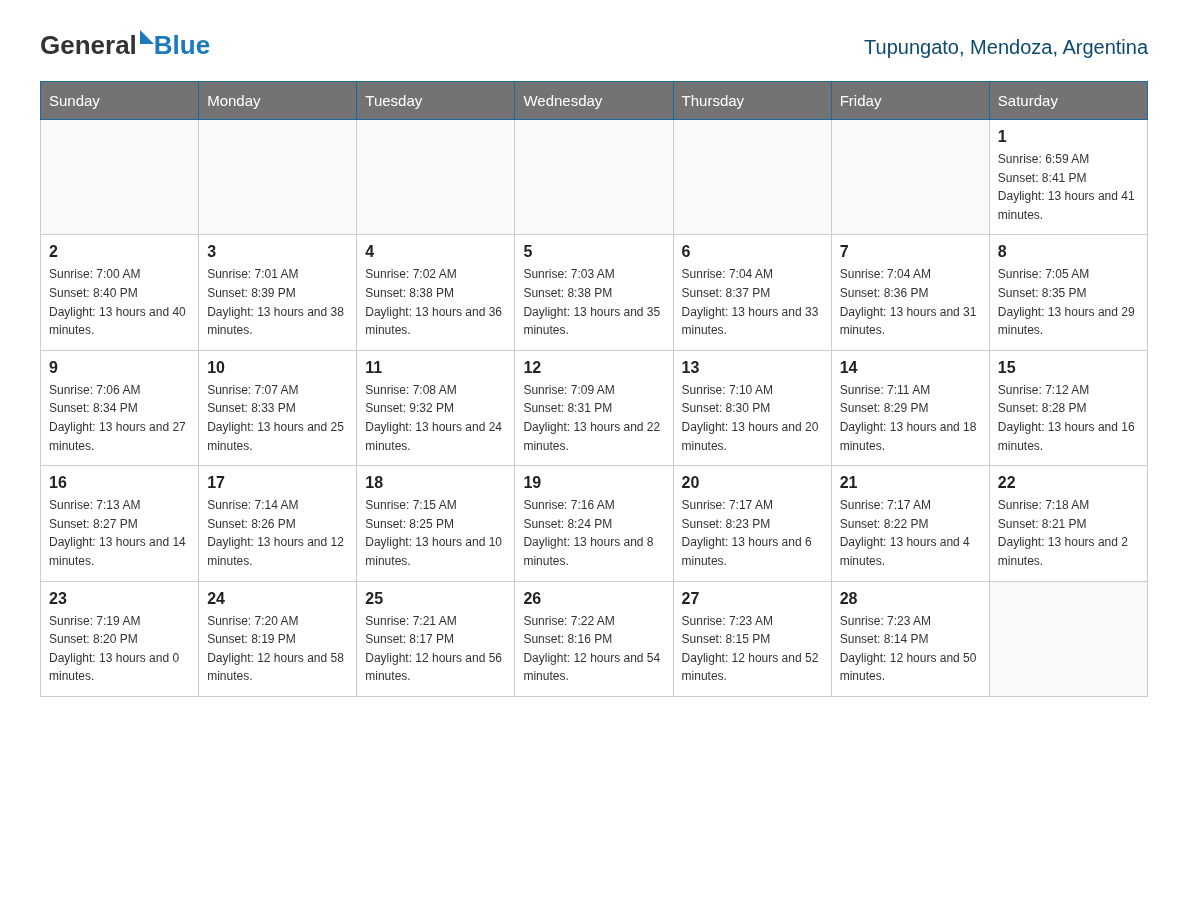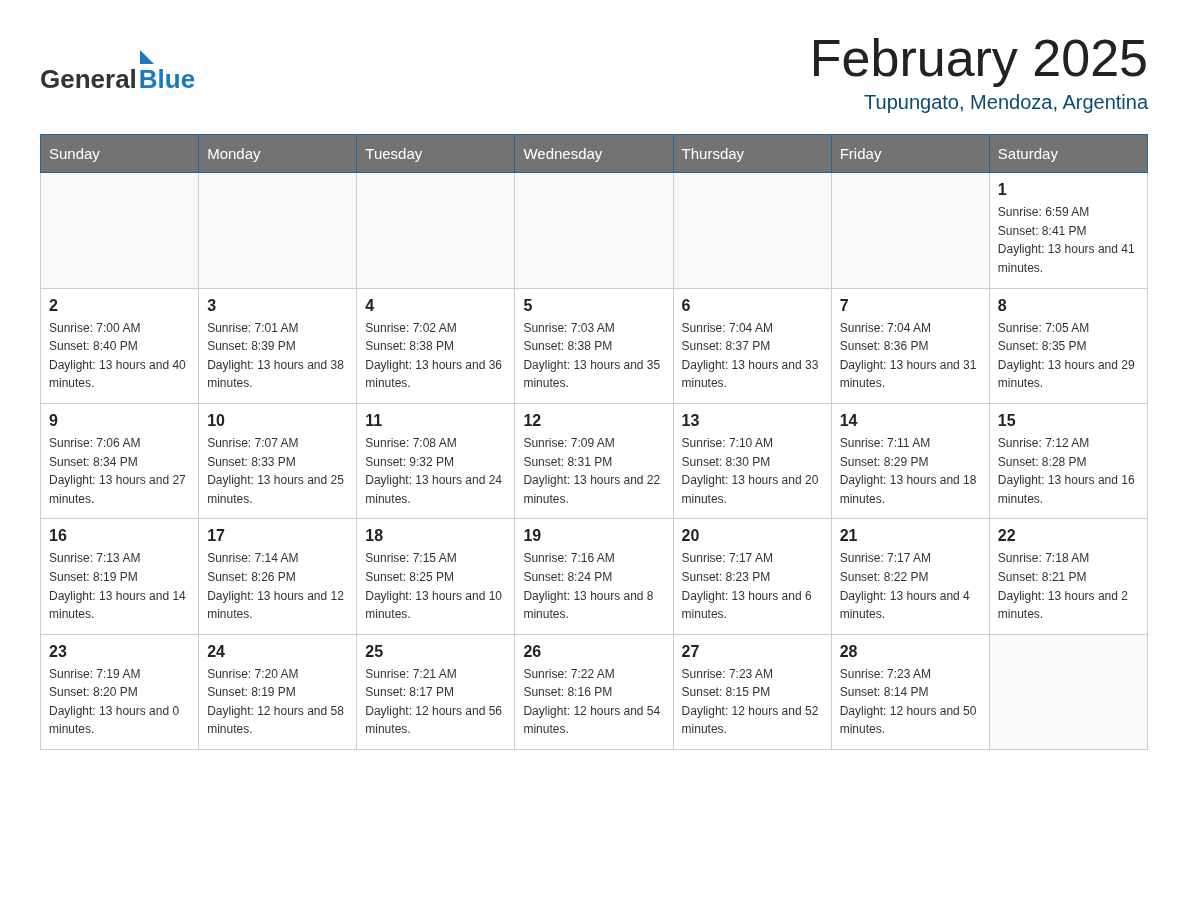--- a/index.html
+++ b/index.html
@@ -87,28 +87,27 @@
       gap: 0;
     }
   </style>
 </head>
 <body>
 
 <div class="header-area">
   <div class="logo-area">
     <div class="logo-combined">
       <span class="logo-general">General</span>
-      <span style="display:inline-flex; flex-direction:column; align-items:flex-start; margin-left:2px;">
+      <span style="display:inline-flex; flex-direction:row; align-items:flex-start; margin-left:2px;">
         <span style="display:inline-block; width:0; height:0; border-left:14px solid #1a7abf; border-top:14px solid transparent; margin-left:1px;"></span>
         <span class="logo-blue">Blue</span>
       </span>
     </div>
   </div>
   <div class="title-area">
-    <div class="calendar-title">February 2025</div>
     <div class="calendar-subtitle">Tupungato, Mendoza, Argentina</div>
   </div>
 </div>
 
 <table class="calendar-table">
   <thead>
     <tr>
     <th>Sunday</th>
         <th>Monday</th>
         <th>Tuesday</th>
@@ -218,21 +217,21 @@
           <span class="day-number">15</span>
           <div class="day-info" style="white-space: pre-line;">Sunrise: 7:12 AM
 Sunset: 8:28 PM
 Daylight: 13 hours and 16 minutes.</div>
         </td>
       </tr>
       <tr>
         <td>
           <span class="day-number">16</span>
           <div class="day-info" style="white-space: pre-line;">Sunrise: 7:13 AM
-Sunset: 8:19 PM
+Sunset: 8:27 PM
 Daylight: 13 hours and 14 minutes.</div>
         </td>
         <td>
           <span class="day-number">17</span>
           <div class="day-info" style="white-space: pre-line;">Sunrise: 7:14 AM
 Sunset: 8:26 PM
 Daylight: 13 hours and 12 minutes.</div>
         </td>
         <td>
           <span class="day-number">18</span>

